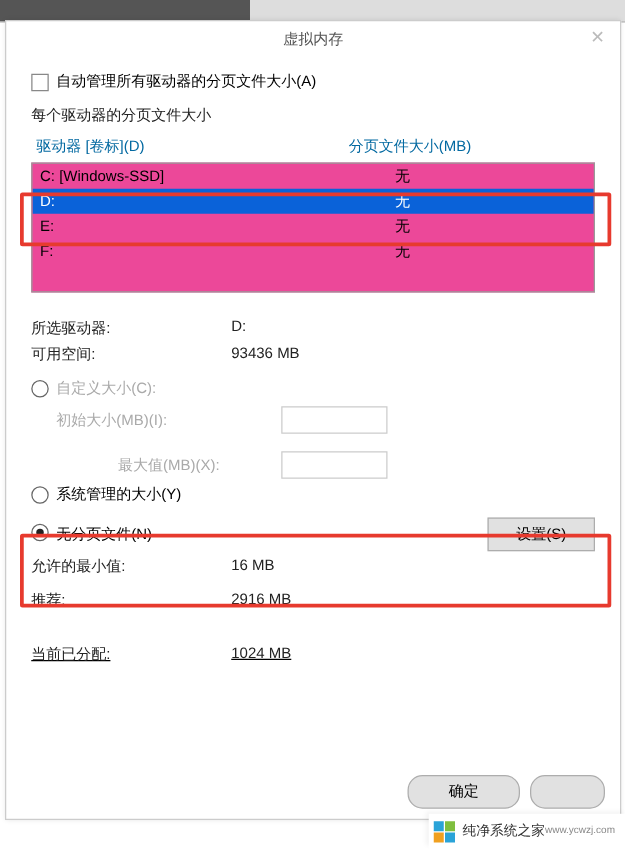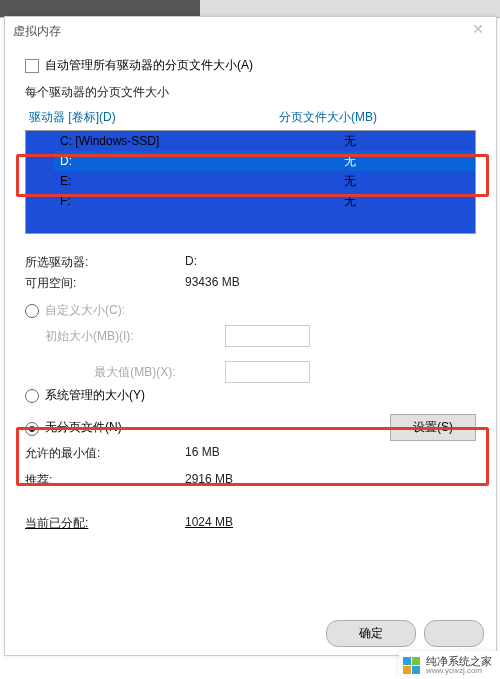--- a/index.html
+++ b/index.html
@@ -33,20 +33,21 @@
       box-shadow: 0 0 4px rgba(0,0,0,0.1);
     }
     .titlebar {
       height: 28px;
       display: flex;
       align-items: center;
       padding: 0 8px;
       font-size: 12px;
       color: #555;
       position: relative;
+      justify-content: center;
     }
     .close-x {
       position: absolute;
       right: 12px;
       top: 4px;
       color: #bbb;
       font-size: 14px;
       font-weight: 100;
     }
     .content {
@@ -74,22 +75,21 @@
       color: #0369a1;
     }
     .col-drive { flex: 0 0 250px; }
     .col-size { flex: 1; }
 
     .drive-list {
       border: 1px solid #999;
       height: 104px;
       margin-top: 2px;
       overflow: hidden;
-      background: #1d4ed8;
-      padding-left: 28px;
+      background: #ec4899;
     }
     .drive-row {
       display: flex;
       padding: 1px 6px;
       line-height: 18px;
       font-size: 12px;
     }
     .drive-drive { flex: 0 0 250px; }
     .drive-size { flex: 0 0 80px; text-align: center; }
     .drive-row.sel {
@@ -211,22 +211,23 @@
     }
     .wm-logo {
       display: grid;
       grid-template-columns: 8px 8px;
       grid-template-rows: 8px 8px;
       gap: 1px;
     }
     .wm-sq { width: 8px; height: 8px; }
     .wm-text {
       display: flex;
-      flex-direction: column;
+      flex-direction: row;
       line-height: 1;
+      text-align: right;
     }
     .wm-cn { font-size: 11px; color: #333; font-weight: 500; }
     .wm-url { font-size: 8px; color: #888; }
     .section1 { margin-top: 20px; }
     .section2 { margin-top: 10px; }
   </style>
 </head>
 <body>
 
 <div class="topbar">
@@ -297,21 +298,21 @@
       <span class="lbl disabled-label">最大值(MB)(X):</span>
       <div class="tinput"></div>
     </div>
 
     <div class="radio-row" style="margin-top:4px;">
       <div class="radio-circle"></div>
       <span>系统管理的大小(Y)</span>
     </div>
 
     <div class="no-paging-row">
-      <div style="display:flex; align-items:flex-end;">
+      <div style="display:flex; align-items:flex-start;">
         <div class="radio-circle">
           <div class="radio-dot"></div>
         </div>
         <span>无分页文件(N)</span>
       </div>
       <div class="btn">
         <span>设置(S)</span>
       </div>
     </div>
 

